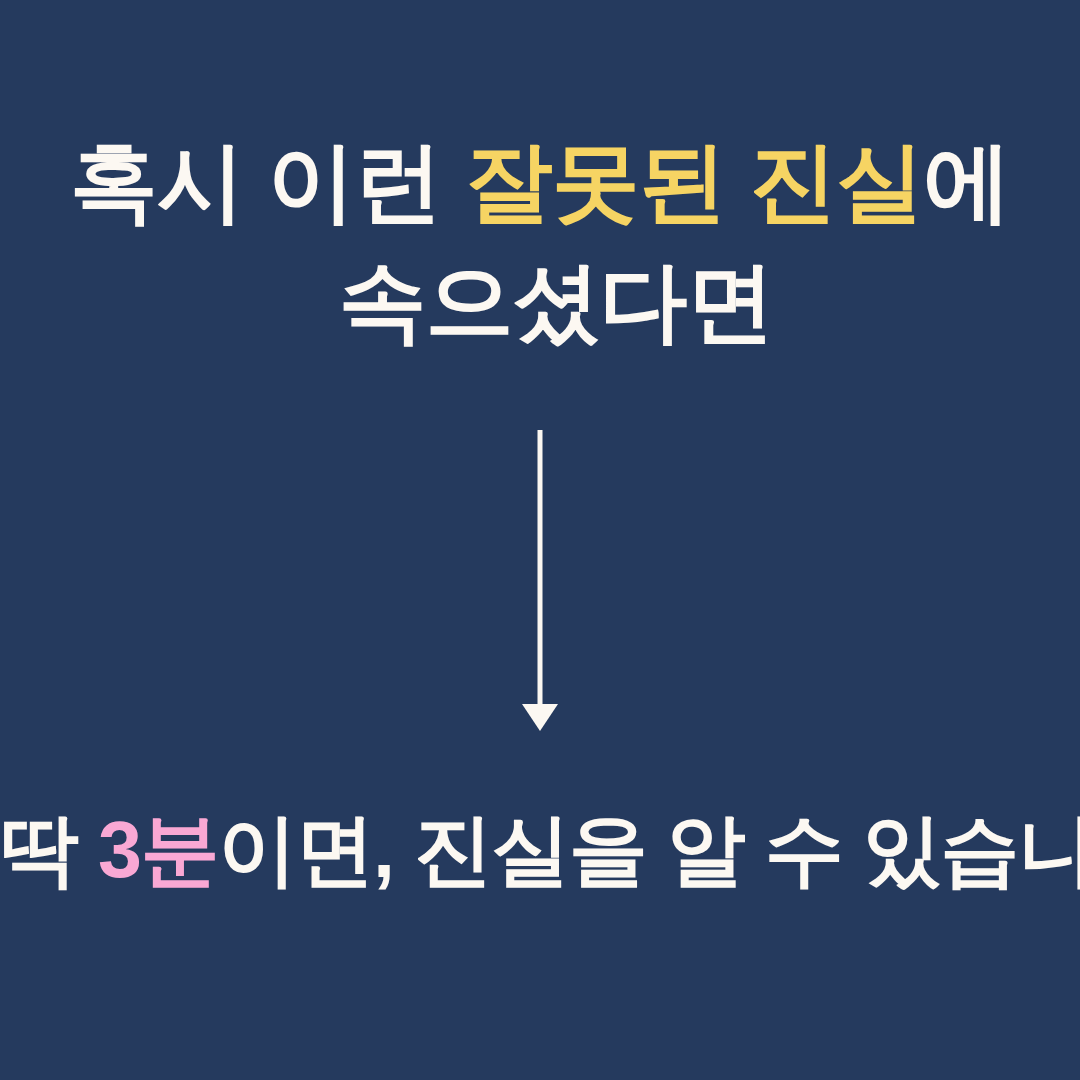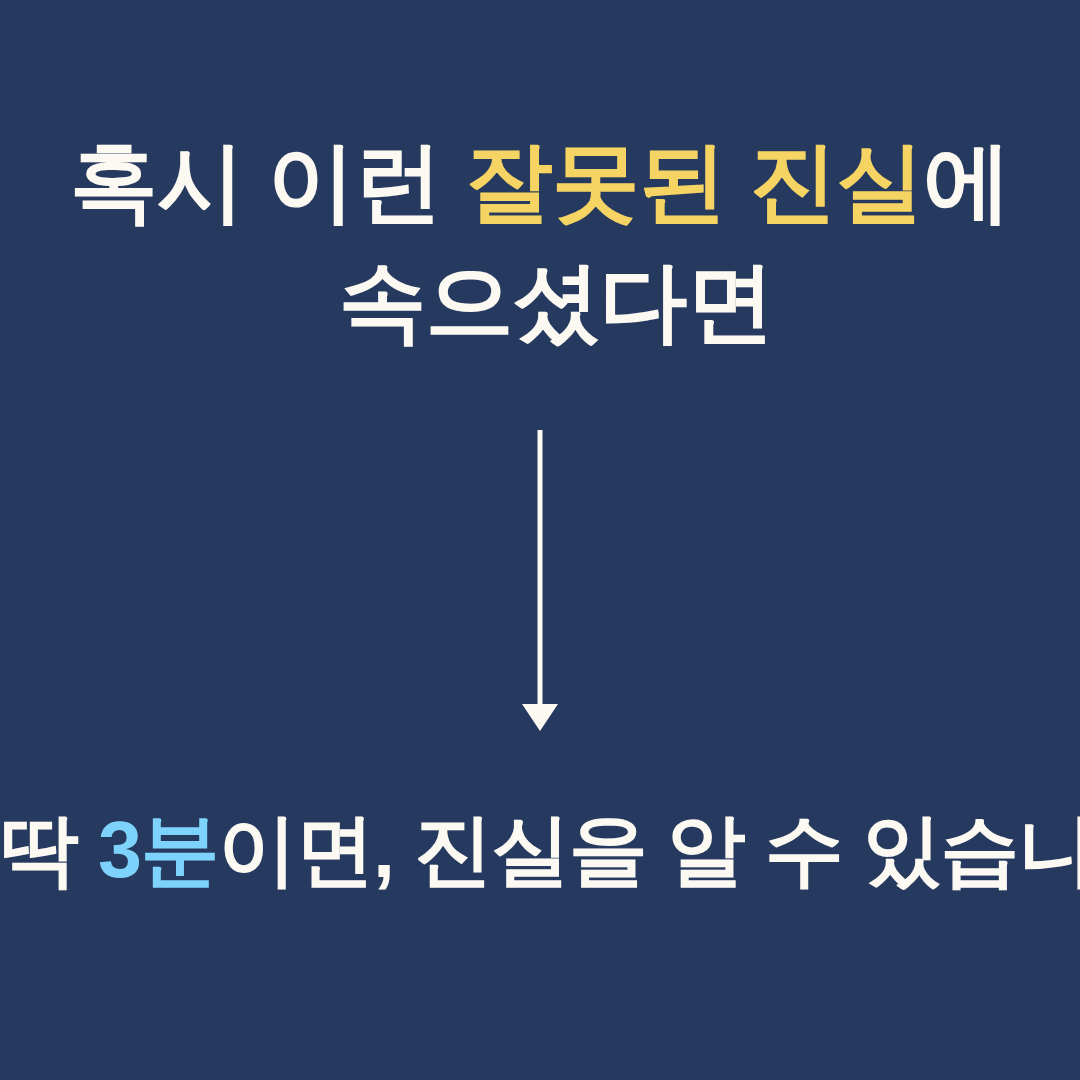--- a/index.html
+++ b/index.html
@@ -84,21 +84,21 @@
     font-size: 79px;
     font-weight: 700;
     line-height: 100px;
     letter-spacing: -1.5px;
     white-space: nowrap;
     color: #fcf8f2;
     -webkit-font-smoothing: antialiased;
   }
 
   .co-white { color: #fcf8f2; }
-  .co-accent { color: #7dd3fc; }
+  .co-accent { color: #f9a8d4; }
 </style>
 </head>
 <body>
 
 <div id="card">
 
   <div class="headline-block">
     <span class="headline-line line-1"><span class="hl-white">혹시 이런 </span><span class="hl-accent">잘못된 진실</span><span class="hl-white">에</span></span>
     <span class="headline-line line-2"><span class="hl-white">속으셨다면</span></span>
   </div>

